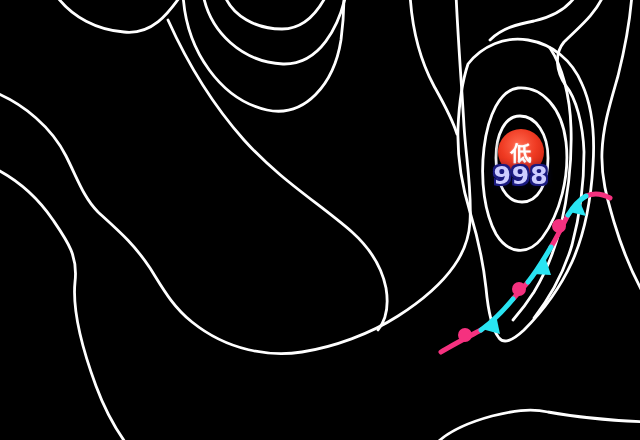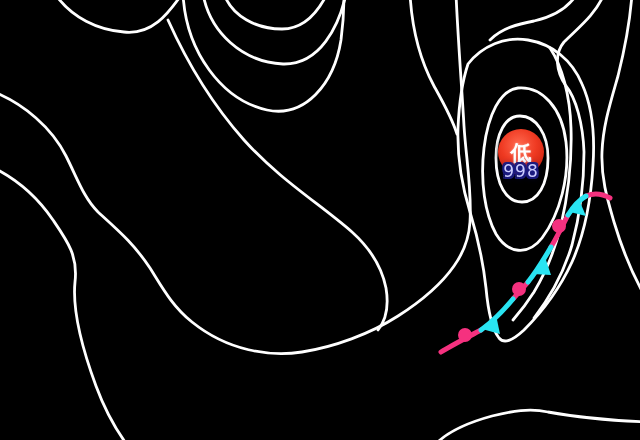--- a/index.html
+++ b/index.html
@@ -12,21 +12,21 @@
   .warm-bump{fill:#f5317f;stroke:none;}
   .cold-tri{fill:#29e4f2;stroke:none;}
   .low-marker{position:absolute;left:498px;top:129px;width:46px;height:46px;border-radius:50%;
       background:radial-gradient(circle at 45% 35%, #ff6a50 0%, #ef3a22 45%, #cf2410 80%, #b51d0c 100%);
       box-shadow:0 0 5px rgba(0,0,0,0.6);
       display:flex;align-items:center;justify-content:center;}
   .low-glyph{color:#ffffff;font-size:21px;font-weight:bold;
       font-family:"DejaVu Serif","Liberation Serif",serif;
       text-shadow:0 0 2px rgba(255,255,255,0.55);line-height:1;}
   .pressure-label{position:absolute;left:481px;top:162px;width:80px;text-align:center;
-      font-size:17px;font-weight:normal;letter-spacing:1px;color:#cdcdff;line-height:1.1;
+      font-size:25px;font-weight:bold;letter-spacing:1px;color:#cdcdff;line-height:1.1;
       text-shadow:2px 0 0 #1b1b80,-2px 0 0 #1b1b80,0 2px 0 #1b1b80,0 -2px 0 #1b1b80,
                   2px 2px 0 #1b1b80,-2px -2px 0 #1b1b80,2px -2px 0 #1b1b80,-2px 2px 0 #1b1b80,
                   0 0 7px #10106a;}
 </style>
 </head>
 <body>
 
 <div class="stage">
 
   <svg width="640" height="440" viewBox="0 0 640 440">

